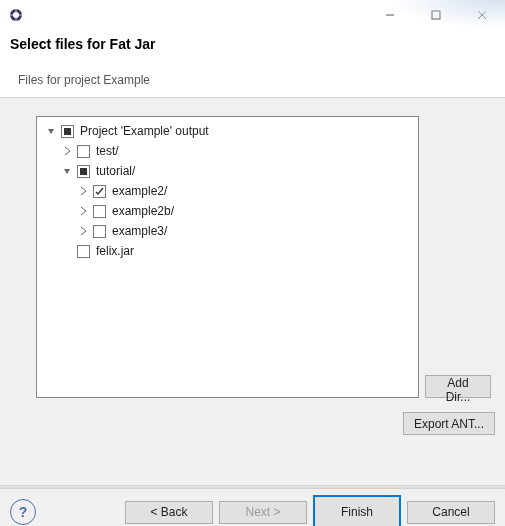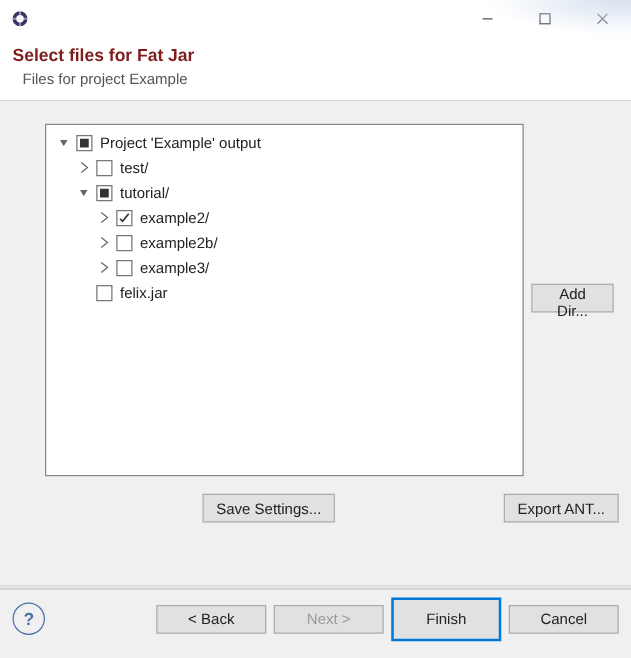--- a/index.html
+++ b/index.html
@@ -47,26 +47,26 @@
   .tb-btn svg { stroke: #555; }
   .header-area {
     background: #fff;
     padding: 6px 10px 10px 10px;
     border-bottom: 1px solid #d8d8d8;
     position: relative;
   }
   .header-title {
     font-size: 14px;
     font-weight: bold;
-    color: #7f1d1d;
+    color: #000000;
   }
   .header-sub {
     font-size: 12px;
     color: #555;
-    margin-top: 4px;
+    margin-top: 21px;
     margin-left: 8px;
   }
   .header-swoosh {
     position: absolute;
     top: -30px;
     right: 0;
     width: 150px;
     height: 60px;
     background: radial-gradient(ellipse 150px 40px at 140px 0px, #d8e2f0 0%, rgba(216,226,240,0) 70%);
     pointer-events: none;
@@ -124,20 +124,21 @@
     background: #333;
   }
   .cb.checked svg { stroke: #333; }
   .node-label { padding-left: 2px; color: #222; }
   .side-col {
     width: 70px;
     padding-top: 128px;
     display: flex;
     flex-direction: column;
     align-items: flex-start;
+    justify-content: flex-end;
   }
   .btn {
     background: #e1e1e1;
     border: 1px solid #adadad;
     height: 23px;
     font-family: inherit;
     font-size: 12px;
     padding: 0 10px;
     cursor: default;
     color: #222;
@@ -298,21 +299,20 @@
 
       </div>
 
       <div class="side-col">
         <button class="btn" style="width:66px">Add Dir...</button>
       </div>
     </div>
 
     <div class="mid-btn-row">
       <div class="spacer-left"></div>
-      <button class="btn">Save Settings...</button>
       <div class="spacer-mid"></div>
       <button class="btn">Export ANT...</button>
     </div>
 
     <div class="divider"></div>
 
     <div class="footer">
       <div class="help">?</div>
       <button class="btn">&lt; Back</button>
       <button class="btn" disabled="">Next &gt;</button>

